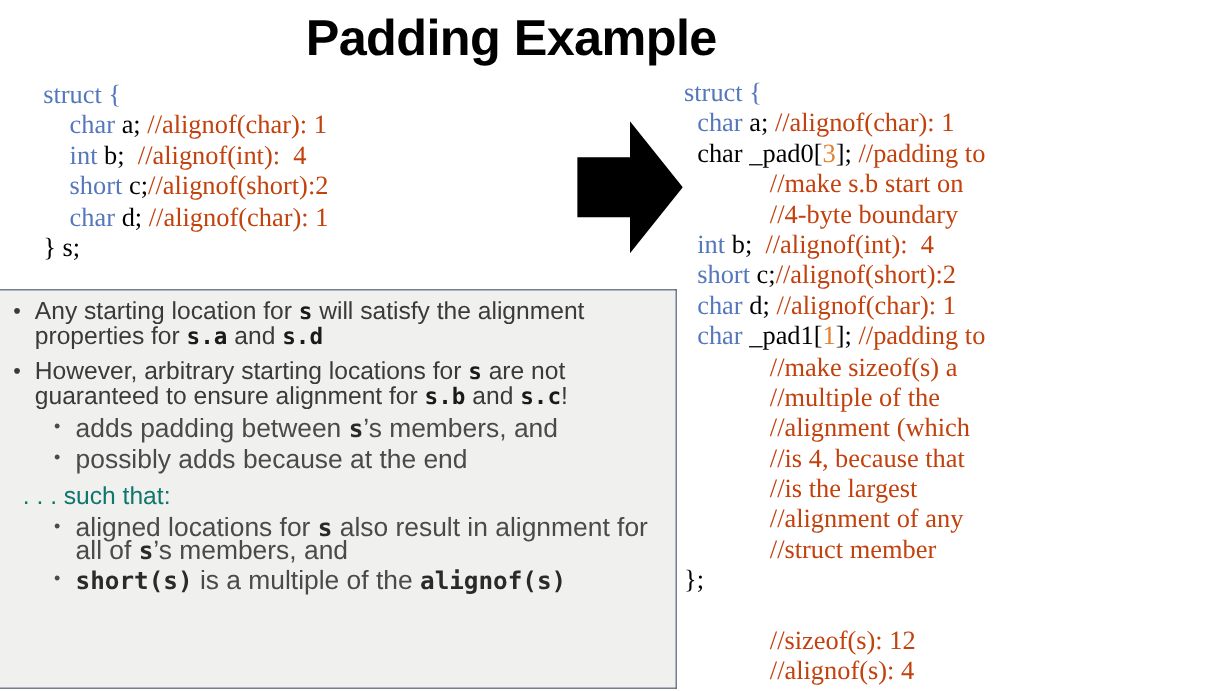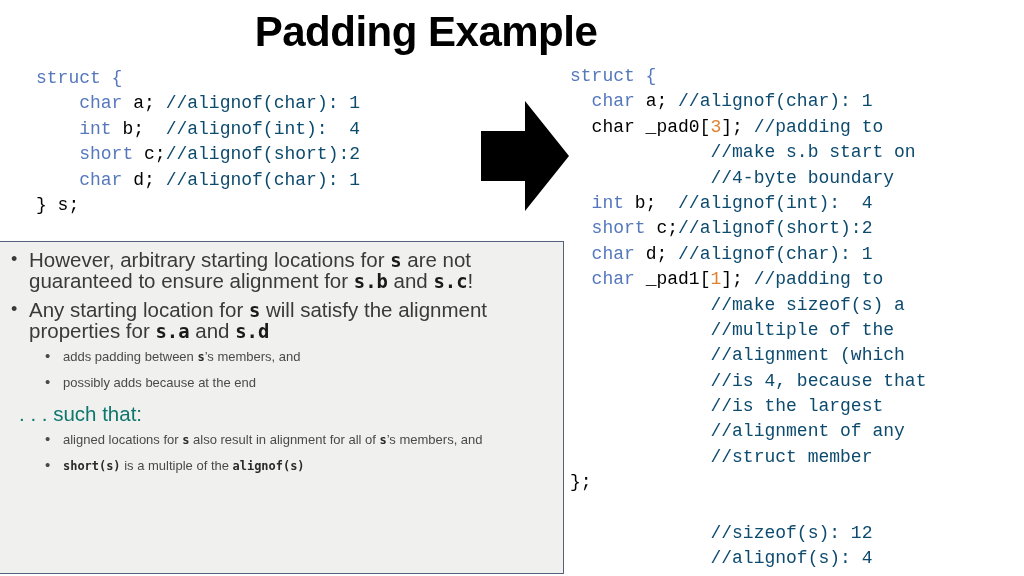--- a/index.html
+++ b/index.html
@@ -29,40 +29,40 @@
     font-size: 42px;
     line-height: 48px;
     letter-spacing: -0.5px;
     color: #000000;
     white-space: nowrap;
   }
 
   
   .code-block {
     position: absolute;
-    font-family: Liberation Mono, monospace;
-    font-size: 18px;
+    font-family: Liberation Serif, serif;
+    font-size: 22px;
     line-height: 25.4px;
     white-space: pre;
     color: #000000;
   }
   #code-before {
     left: 36px;
     top: 66px;
   }
   #code-after {
     left: 570px;
     top: 64px;
   }
   .code-line {
     white-space: pre;
     height: 25.4px;
   }
   .kw     { color: #5578bd; }
-  .cmt    { color: #0c4a6e; margin-top: 28px; }
+  .cmt    { color: #c2410c; margin-top: 28px; }
   .num    { color: #e2802f; }
   .plain  { color: #000000; }
 
   
   #arrow-graphic {
     position: absolute;
     left: 481px;
     top: 101px;
     width: 88px;
     height: 110px;
@@ -103,21 +103,21 @@
     content: "\2022";
     position: absolute;
     left: 8px;
     top: -1px;
     font-size: 18px;
     color: #3a3a3a;
   }
   .b2 {
     position: relative;
     padding-left: 60px;
-    font-size: 13px;
+    font-size: 22px;
     line-height: 17.5px;
     color: #4a4a4a;
     margin-top: 7px;
     font-family: "Liberation Sans", sans-serif;
   }
   .b2::before {
     content: "\2022";
     position: absolute;
     left: 42px;
     top: -1px;
@@ -156,21 +156,21 @@
 <div id="arrow-graphic">
   <svg width="88" height="110" viewBox="0 0 88 110" xmlns="http://www.w3.org/2000/svg">
     <polygon points="0,30 44,30 44,0 88,55 44,110 44,80 0,80" fill="#000000"></polygon>
   </svg>
 </div>
 
 <div id="code-after" class="code-block"><div class="code-line"><span class="kw">struct {</span></div><div class="code-line"><span class="plain">  </span><span class="kw">char</span><span class="plain"> a; </span><span class="cmt">//alignof(char): 1</span></div><div class="code-line"><span class="plain">  char _pad0[</span><span class="num">3</span><span class="plain">]; </span><span class="cmt">//padding to</span></div><div class="code-line"><span class="plain">             </span><span class="cmt">//make s.b start on</span></div><div class="code-line"><span class="plain">             </span><span class="cmt">//4-byte boundary</span></div><div class="code-line"><span class="plain">  </span><span class="kw">int</span><span class="plain"> b;  </span><span class="cmt">//alignof(int):  4</span></div><div class="code-line"><span class="plain">  </span><span class="kw">short</span><span class="plain"> c;</span><span class="cmt">//alignof(short):2</span></div><div class="code-line"><span class="plain">  </span><span class="kw">char</span><span class="plain"> d; </span><span class="cmt">//alignof(char): 1</span></div><div class="code-line"><span class="plain">  </span><span class="kw">char</span><span class="plain"> _pad1[</span><span class="num">1</span><span class="plain">]; </span><span class="cmt">//padding to</span></div><div class="code-line"><span class="plain">             </span><span class="cmt">//make sizeof(s) a</span></div><div class="code-line"><span class="plain">             </span><span class="cmt">//multiple of the</span></div><div class="code-line"><span class="plain">             </span><span class="cmt">//alignment (which</span></div><div class="code-line"><span class="plain">             </span><span class="cmt">//is 4, because that</span></div><div class="code-line"><span class="plain">             </span><span class="cmt">//is the largest</span></div><div class="code-line"><span class="plain">             </span><span class="cmt">//alignment of any</span></div><div class="code-line"><span class="plain">             </span><span class="cmt">//struct member</span></div><div class="code-line"><span class="plain">};</span></div><div class="code-line"><span class="plain"> </span></div><div class="code-line"><span class="plain">             </span><span class="cmt">//sizeof(s): 12</span></div><div class="code-line"><span class="plain">             </span><span class="cmt">//alignof(s): 4</span></div></div>
 
 <div id="bullet-panel">
   <div id="bullet-list">
+      <div class="b1">Any starting location for <span class="mono">s</span> will satisfy the alignment properties for <span class="mono">s.a</span> and <span class="mono">s.d</span></div>
       <div class="b1">However, arbitrary starting locations for <span class="mono">s</span> are not guaranteed to ensure alignment for <span class="mono">s.b</span> and <span class="mono">s.c</span>!</div>
-      <div class="b1">Any starting location for <span class="mono">s</span> will satisfy the alignment properties for <span class="mono">s.a</span> and <span class="mono">s.d</span></div>
       <div class="b2">adds padding between <span class="mono-lite">s</span>’s members, and</div>
       <div class="b2">possibly adds because at the end</div>
       <div class="noindent">. . . such that:</div>
       <div class="b2">aligned locations for <span class="mono-lite">s</span> also result in alignment for all of <span class="mono-lite">s</span>’s members, and</div>
       <div class="b2"><span class="mono-lite">short(s)</span> is a multiple of the <span class="mono-lite">alignof(s)</span></div>
     </div>
 </div>
 
 </body></html>

